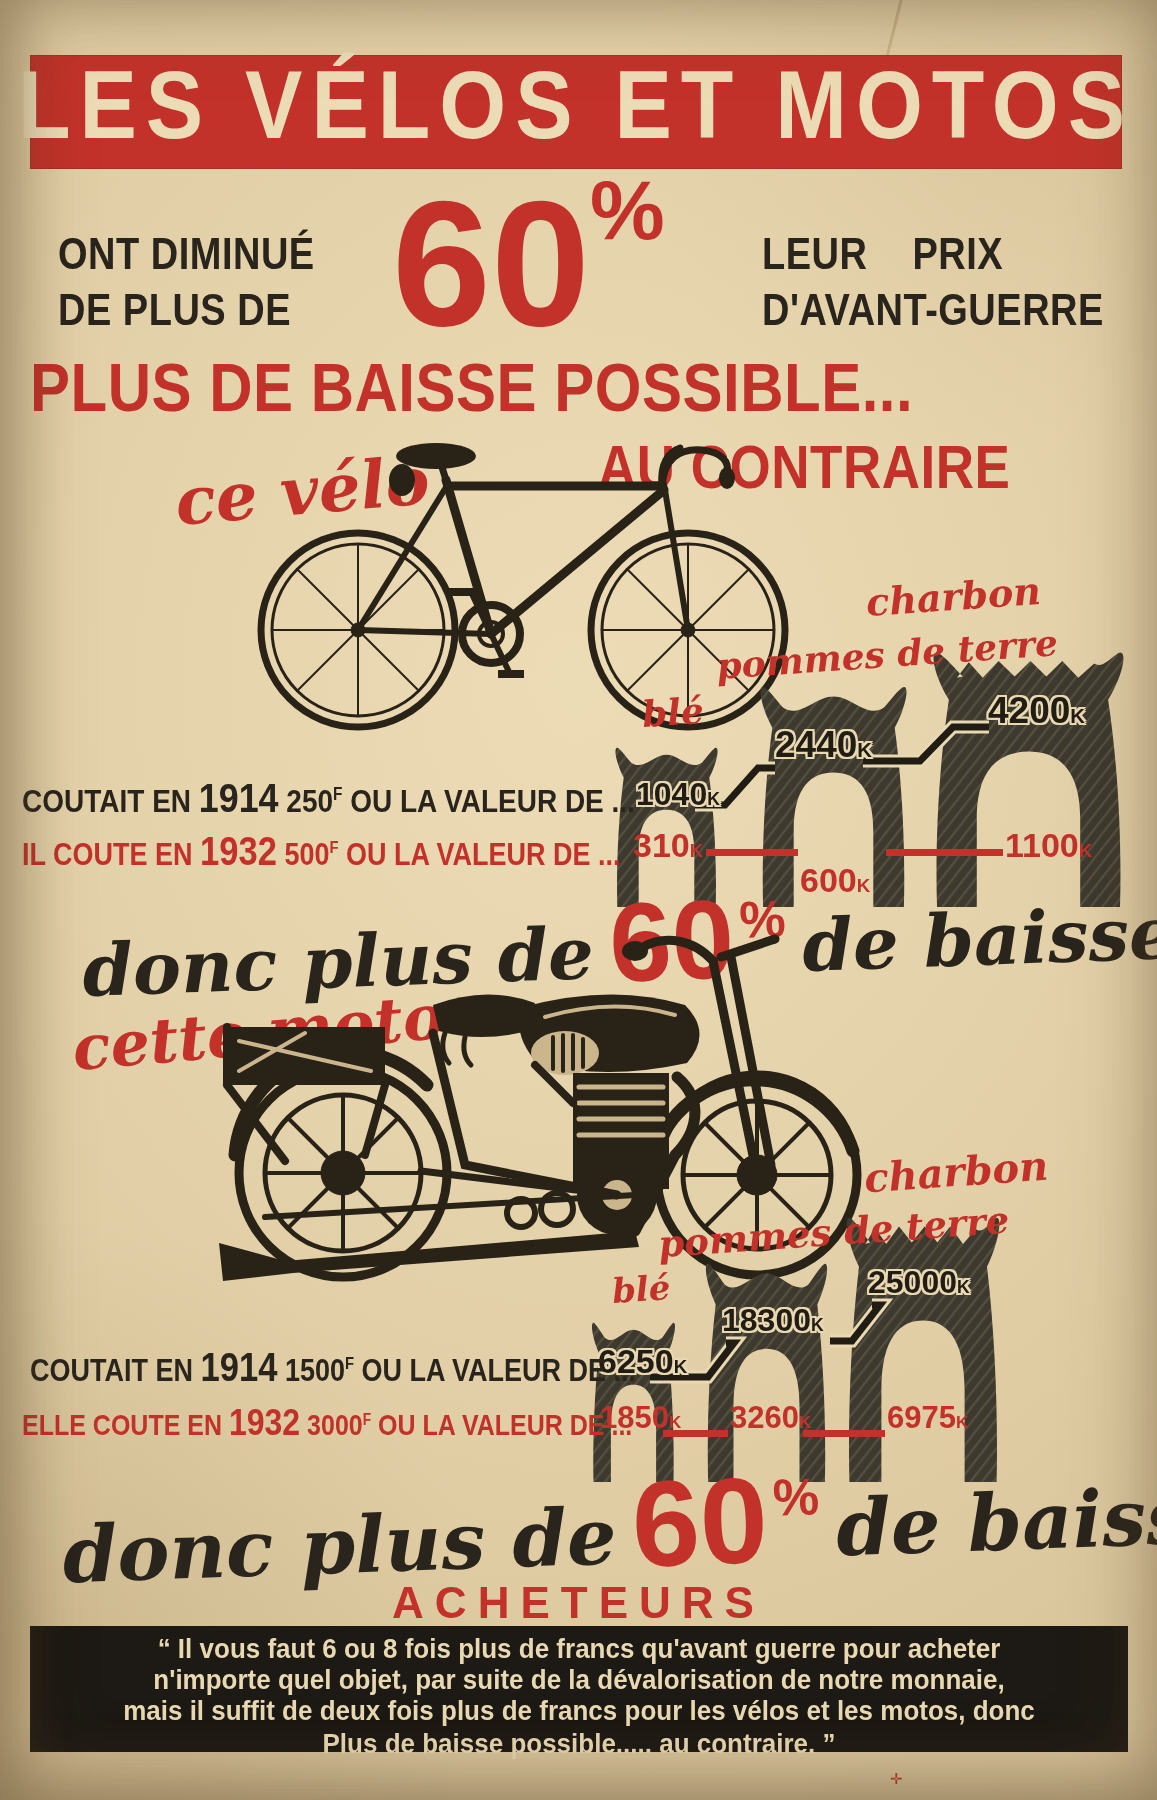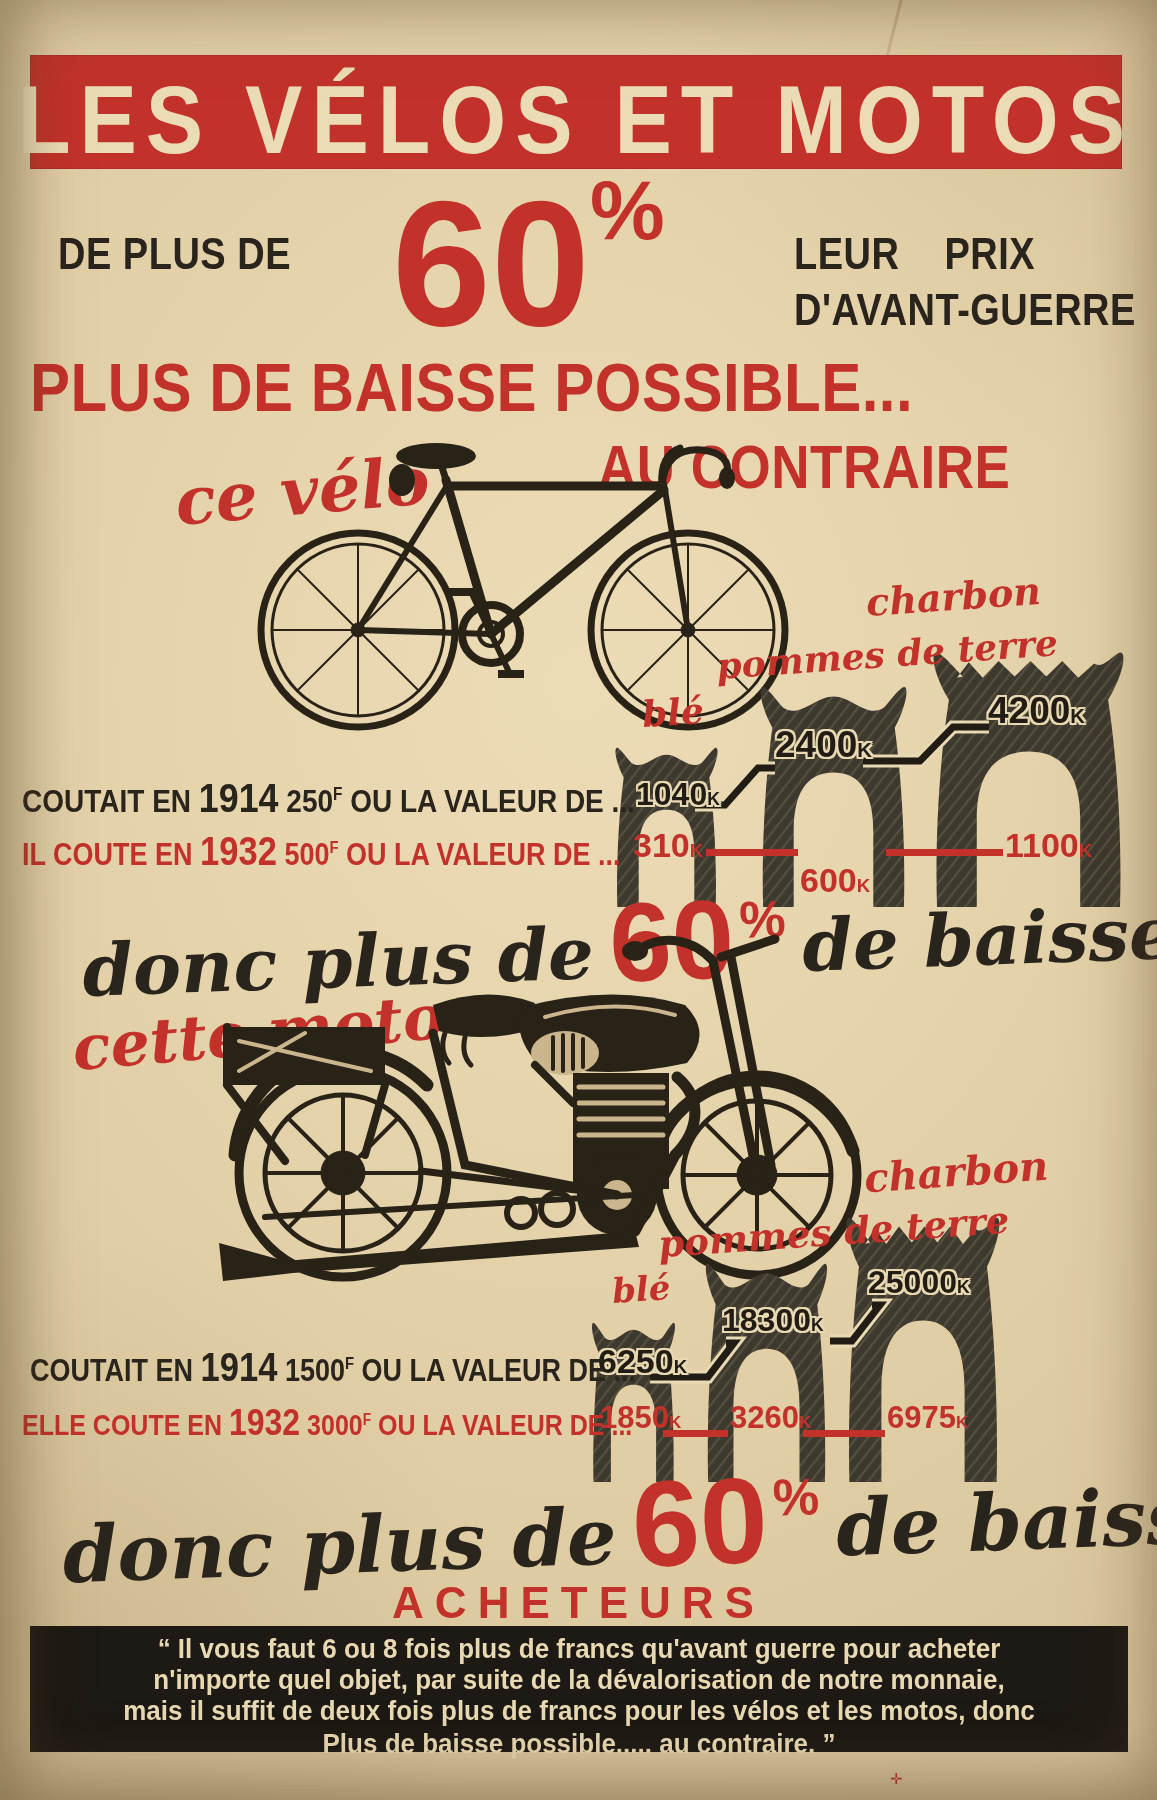--- a/index.html
+++ b/index.html
@@ -19,27 +19,27 @@
     box-shadow: inset 0 0 90px rgba(90,70,40,.35), inset 0 -26px 60px rgba(90,70,40,.22), inset 26px 0 50px rgba(90,70,40,.18);
   }
   .abs{position:absolute;}
   .cond{font-weight:bold; letter-spacing:.5px;}
   .sy{display:inline-block; transform:scaleY(1.15); transform-origin:left top;}
   .red{color:#c2312a;}
   .ink{color:#29241c;}
   .script{font-family:"DejaVu Serif", serif; font-style:italic; font-weight:bold; line-height:1;}
   
   .banner{left:30px; top:55px; width:1092px; height:114px; background:#c2322a;
-    display:flex; align-items:flex-end; justify-content:center;
+    display:flex; align-items:flex-start; justify-content:center;
     box-shadow:0 0 0 1px rgba(120,30,20,.25) inset;}
   .banner span{font-size:86px; font-weight:bold; color:#ecdcb6; letter-spacing:9px;
     transform:scaleY(1.12); white-space:nowrap;}
   
   .intro-left{left:58px; top:222px; font-size:38px; line-height:56px; white-space:nowrap;}
-  .intro-right{left:762px; top:222px; font-size:38px; line-height:56px; white-space:nowrap;margin-left:32px;}
+  .intro-right{left:762px; top:222px; font-size:38px; line-height:56px; white-space:nowrap;}
   .intro-right .ws{word-spacing:34px;}
   .big60{left:392px; top:168px; font-size:178px; line-height:1; font-weight:bold;}
   .big60 .pct{font-size:84px; vertical-align:86px; letter-spacing:0;}
   .claim1{left:30px; top:348px; font-size:60px; white-space:nowrap;}
   .claim2{left:598px; top:432px; font-size:53px; white-space:nowrap;}
   .caption{transform:rotate(-5deg); line-height:1;}
   
   .row{white-space:nowrap; font-weight:bold;}
   .row .yr{font-size:128%;}
   .row sup{font-size:55%;}
@@ -70,20 +70,21 @@
 
 <div class="poster">
 
   <div class="abs crease"></div>
 
   <div class="abs banner">
     <span>LES VÉLOS ET MOTOS</span>
   </div>
 
   <div class="abs intro-left cond ink">
+    <div><span class="sy">ONT DIMINUÉ</span></div>
     <div><span class="sy">DE PLUS DE</span></div>
   </div>
   <div class="abs big60 red"><span>60</span><span class="pct">%</span></div>
   <div class="abs intro-right cond ink">
     <div><span class="sy ws">LEUR PRIX</span></div>
     <div><span class="sy">D'AVANT-GUERRE</span></div>
   </div>
 
   <div class="abs claim1 cond red"><span class="sy">PLUS DE BAISSE POSSIBLE...</span></div>
   <div class="abs claim2 cond red"><span class="sy">AU CONTRAIRE</span></div>
@@ -149,21 +150,21 @@
       <polyline points="288,146 345,146 378,112 414,112" stroke="#e9d9b2" stroke-width="13"></polyline>
       <polyline points="288,146 345,146 378,112 414,112" stroke="#211c14" stroke-width="7"></polyline>
     </g>
   </svg>
 
   <div class="sacklabel script" style="left:642px; top:694px; font-size:36px;">blé</div>
   <div class="sacklabel script" style="left:716px; top:636px; font-size:36px;">pommes de terre</div>
   <div class="sacklabel script" style="left:866px; top:578px; font-size:38px;">charbon</div>
 
   <div class="val" style="left:636px; top:778px; font-size:32px;"><span>1040</span><span class="k">K</span></div>
-  <div class="val" style="left:775px; top:726px; font-size:37px;"><span>2400</span><span class="k">K</span></div>
+  <div class="val" style="left:775px; top:726px; font-size:37px;"><span>2440</span><span class="k">K</span></div>
   <div class="val" style="left:988px; top:692px; font-size:37px;"><span>4200</span><span class="k">K</span></div>
 
   <div class="abs row ink" style="left:22px; top:775px; font-size:28px;">
     <span class="sy"><span>COUTAIT EN</span> <span class="yr">1914</span> <span>250</span><sup>F</sup> <span>OU LA VALEUR DE ...</span></span>
   </div>
   <div class="abs row red" style="left:22px; top:829px; font-size:27px;">
     <span class="sy"><span>IL COUTE EN</span> <span class="yr">1932</span> <span>500</span><sup>F</sup> <span>OU LA VALEUR DE ...</span></span>
   </div>
 
   <div class="rval" style="left:633px; top:828px; font-size:34px;"><span>310</span><span class="k">K</span></div>

